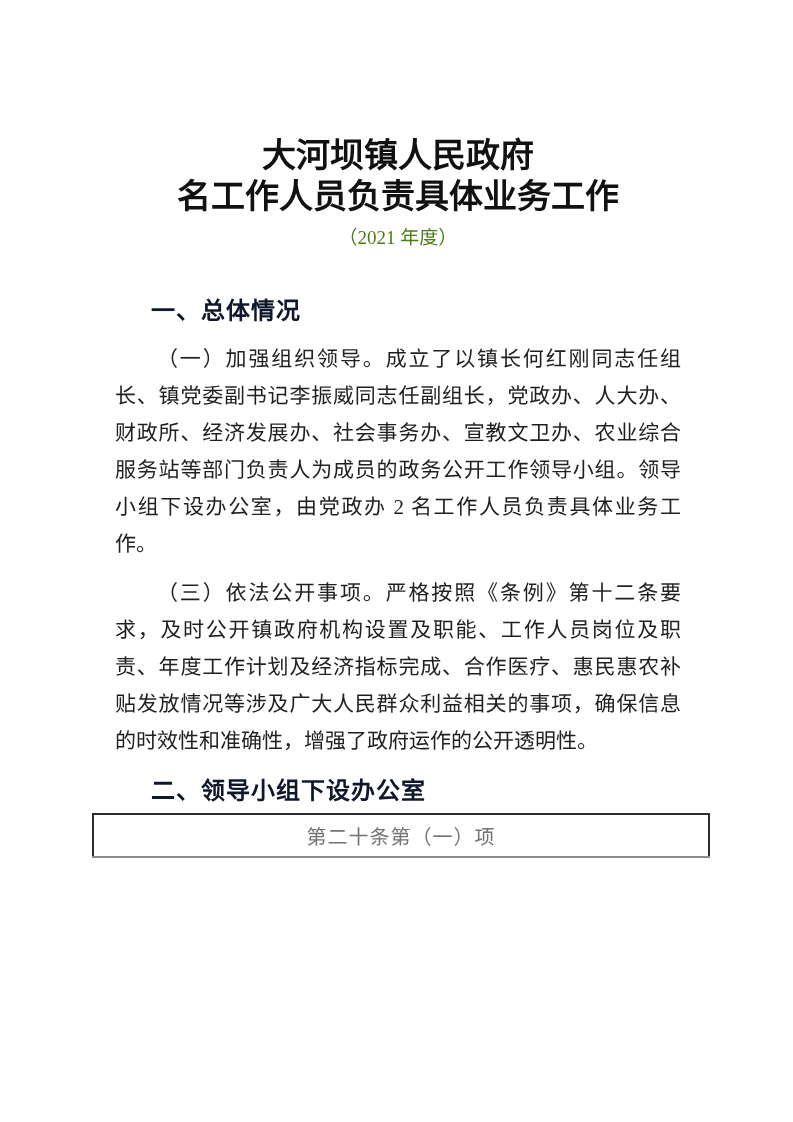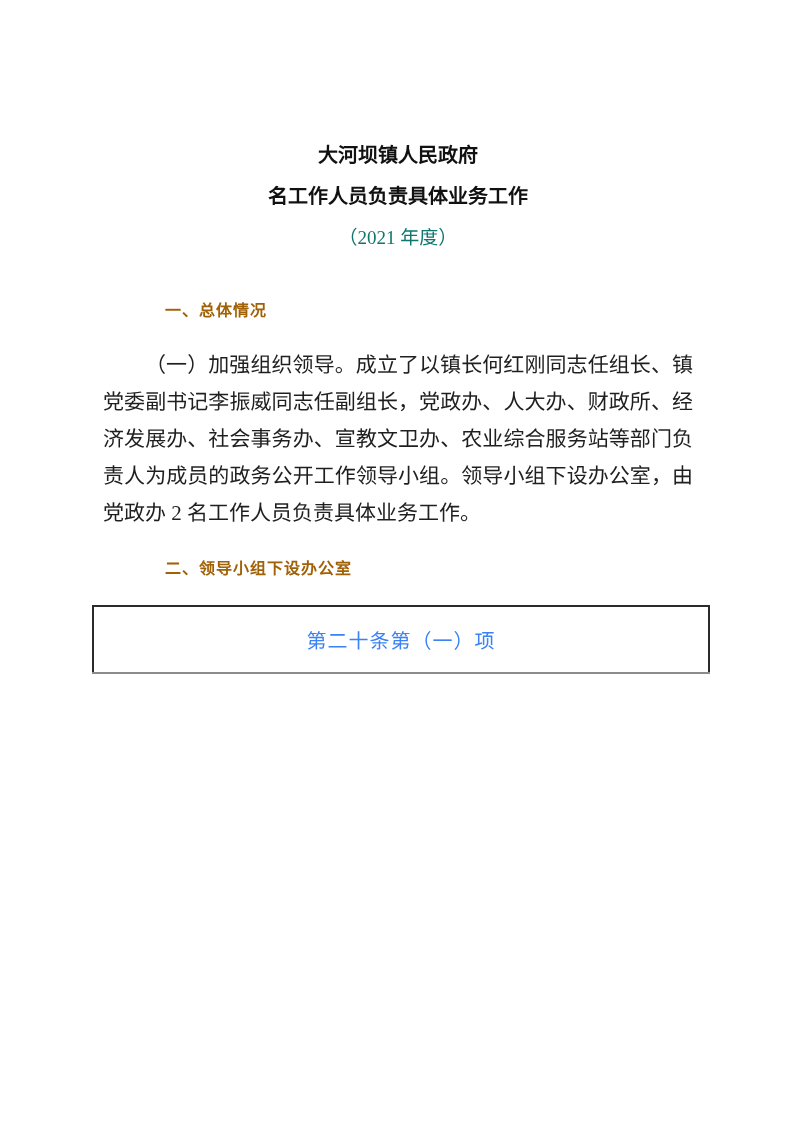--- a/index.html
+++ b/index.html
@@ -16,73 +16,73 @@
     box-sizing: border-box;
     padding: 135px 100px 0 103px;
     color: #1a1a1a;
     font-family: "Liberation Serif", "DejaVu Serif", serif;
     overflow: hidden;
   }
   .doc-title {
     text-align: center;
     font-family: "Liberation Serif", "DejaVu Serif", serif;
     font-weight: bold;
-    font-size: 20px;
+    font-size: 34px;
     line-height: 41px;
     margin: 0;
     color: #111111;
   }
   .doc-subtitle {
     text-align: center;
     font-size: 19px;
     line-height: 24px;
     margin-top: 9px;
-    color: #0f766e;
+    color: #4d7c0f;
   }
   .section-heading {
     font-family: "Liberation Sans", "DejaVu Sans", sans-serif;
     font-weight: bold;
-    font-size: 16px;
+    font-size: 24px;
     line-height: 37px;
     letter-spacing: 1px;
-    margin: 18px;
+    margin: 4px;
     padding-left: 44px;
-    color: #a16207;
+    color: #0f172a;
   }
   .section-heading.first {
     margin-top: 42px;
   }
   .body-paragraph {
     font-size: 21px;
     line-height: 37px;
     text-align: justify;
     text-justify: inter-character;
     text-indent: 42px;
-    margin: 0;
+    margin: 12px;
     color: #1f1f1f;
   }
   .report-table {
     width: 618px;
     margin-left: -11px;
     margin-top: 0;
     border-collapse: collapse;
     table-layout: fixed;
   }
   .report-table td {
     border-top: 2px solid #2b2b2b;
     border-left: 2px solid #2b2b2b;
     border-right: 2px solid #2b2b2b;
     border-bottom: 2px solid #8c8c8c;
     height: 33px;
-    padding: 16px;
+    padding: 4px;
     text-align: center;
     vertical-align: middle;
     font-size: 20px;
     letter-spacing: 1px;
-    color: #3b82f6;
+    color: #737373;
   }
 </style>
 </head>
 <body>
 
 <div class="page">
 
   <header>
     <h1 class="doc-title">
       <div>大河坝镇人民政府</div>
@@ -91,20 +91,21 @@
     <div class="doc-subtitle">（2021 年度）</div>
   </header>
 
   <main>
 
     <h2 class="section-heading first">一、总体情况</h2>
 
     <p class="body-paragraph">（一）加强组织领导。成立了以镇长何红刚同志任组长、镇党委副书记李振威同志任副组长，党政办、人大办、财政所、经济发展办、社会事务办、宣教文卫办、农业综合服务站等部门负责人为成员的政务公开工作领导小组。领导小组下设办公室，由党政办 2 名工作人员负责具体业务工作。</p>
 
 
+    <p class="body-paragraph">（三）依法公开事项。严格按照《条例》第十二条要求，及时公开镇政府机构设置及职能、工作人员岗位及职责、年度工作计划及经济指标完成、合作医疗、惠民惠农补贴发放情况等涉及广大人民群众利益相关的事项，确保信息的时效性和准确性，增强了政府运作的公开透明性。</p>
 
     <h2 class="section-heading">二、领导小组下设办公室</h2>
 
     <table class="report-table">
       <tbody>
         <tr>
           <td>第二十条第（一）项</td>
         </tr>
       </tbody>
     </table>

